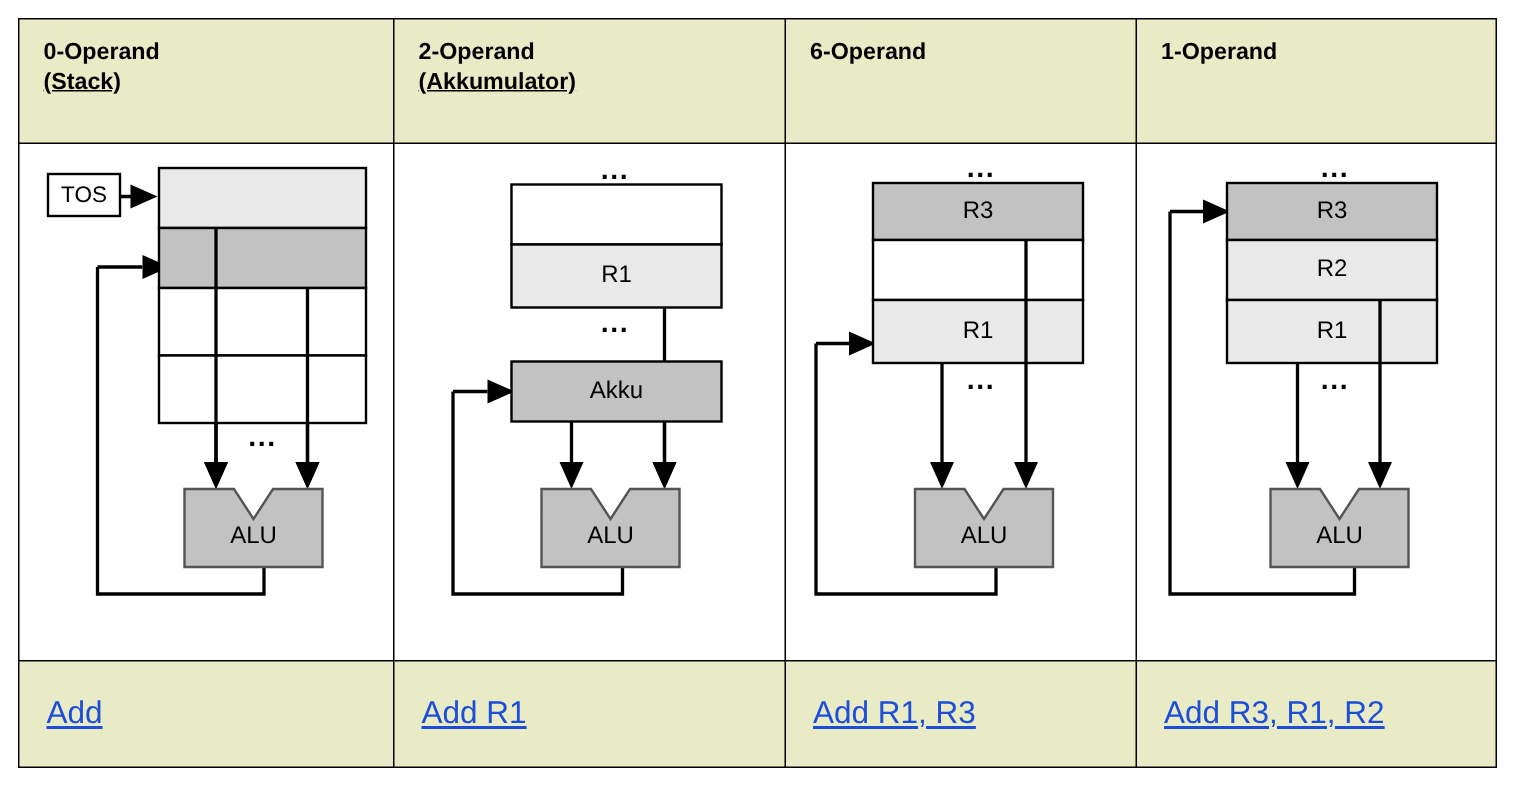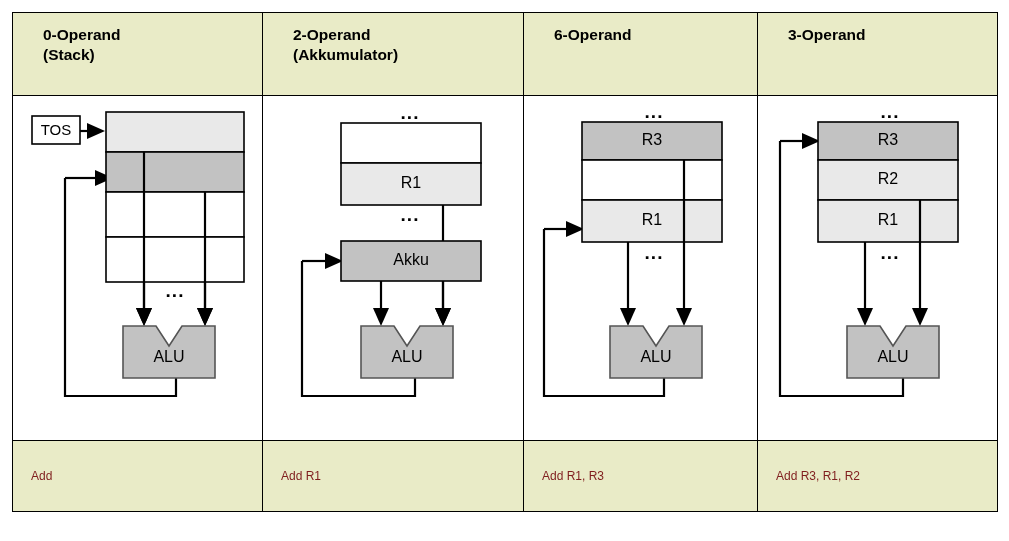--- a/index.html
+++ b/index.html
@@ -27,41 +27,42 @@
     table-layout: fixed;
   }
   table.matrix td {
     border: 1.6px solid #000000;
     padding: 0;
     vertical-align: top;
   }
   tr.header-row td {
     background: #e9ebc7;
     height: 70px;
-    padding: 12px 0 0 30px;
+    padding: 12px 0 0 16px;
     font-weight: bold;
     font-size: 15.5px;
     color: #000;
     line-height: 1.28;
     vertical-align: top;
   }
   tr.header-row td .hdr-l1 { display: block; }
-  tr.header-row td .hdr-l2 { display: block; }
+  tr.header-row td .hdr-l2 { display: block; text-decoration: underline; }
   tr.diagram-row td {
     background: #ffffff;
     height: 344px;
     padding: 0;
   }
   tr.instr-row td {
     background: #e9ebc7;
     height: 70px;
-    font-size: 12px;
-    color: #7f1d1d;
+    font-size: 21px;
+    color: #1d4ed8;
     padding: 0 0 0 18px;
     vertical-align: middle;
+    text-decoration: underline;
   }
   .diagram-cell {
     position: relative;
     width: 100%;
     height: 344px;
   }
   .diagram-cell svg {
     position: absolute;
     left: 0;
     top: 0;
@@ -123,21 +124,21 @@
       </td>
       <td>
         <span class="hdr-l1">2-Operand</span>
         <span class="hdr-l2">(Akkumulator)</span>
       </td>
       <td>
         <span class="hdr-l1">6-Operand</span>
         <span class="hdr-l2"></span>
       </td>
       <td>
-        <span class="hdr-l1">3-Operand</span>
+        <span class="hdr-l1">1-Operand</span>
         <span class="hdr-l2"></span>
       </td>
     </tr>
 
     <tr class="diagram-row">
 
       <td>
         <div class="diagram-cell">
           <svg width="250" height="344" viewBox="0 0 250 344">
 

